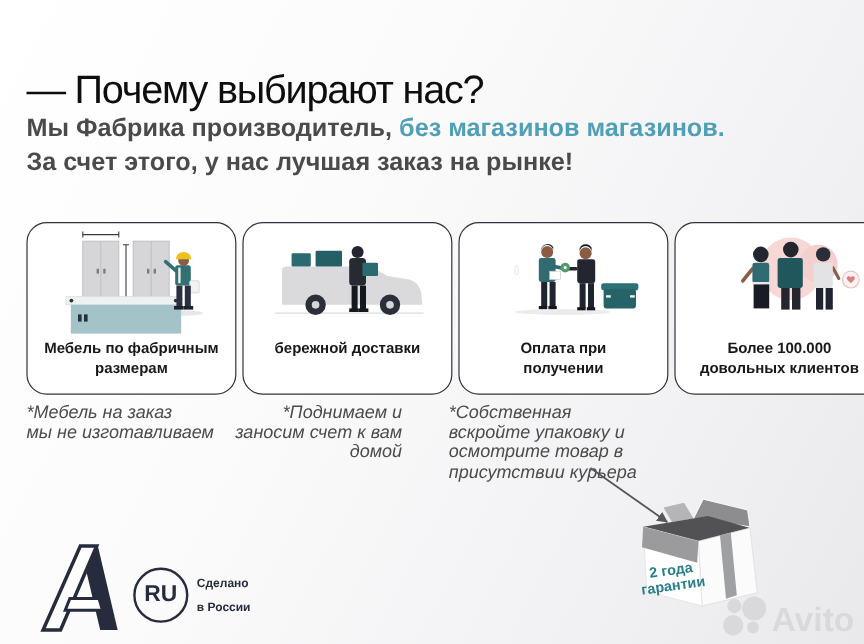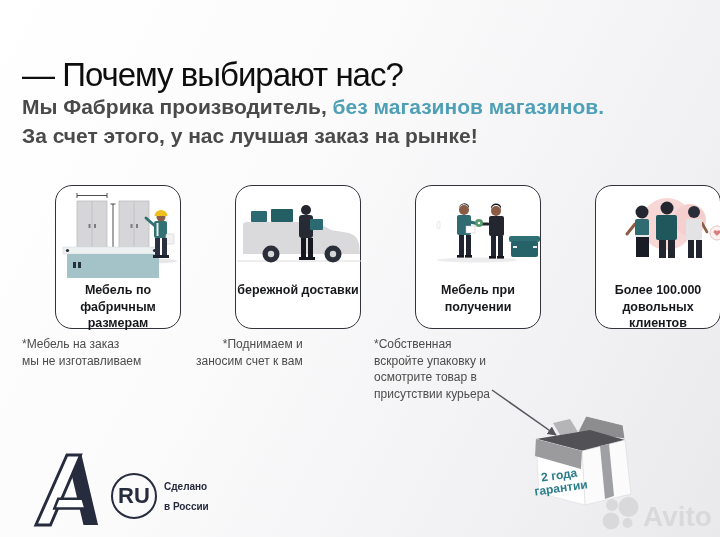--- a/index.html
+++ b/index.html
@@ -2,30 +2,30 @@
 <html><head>
 <meta charset="utf-8">
 <style>
   html,body{margin:0;padding:0;}
   body{font-family:"Liberation Sans",sans-serif;}
   .stage{position:relative;width:720px;height:537px;overflow:hidden;
     background:linear-gradient(118deg,#ffffff 0%,#fbfbfc 38%,#f1f1f3 76%,#e9e9ec 100%);}
   .title{position:absolute;left:22px;top:34px;font-size:33px;font-weight:normal;color:#0e0e0e;letter-spacing:-1px;}
   .subtitle{position:absolute;left:22px;top:92px;font-size:21px;font-weight:bold;color:#4a4a4a;line-height:29px;width:680px;}
   .subtitle .accent{color:#4fa0b6;}
-  .card{position:absolute;top:185px;width:126px;height:144px;background:#ffffff;
+  .card{position:absolute;top:185px;width:175px;height:144px;background:#ffffff;
     border:1.4px solid #30333a;border-radius:17px;box-sizing:border-box;
-    display:flex;flex-direction:column;align-items:center;margin-left:33px;}
+    display:flex;flex-direction:column;align-items:center;}
   .card-illo{width:138px;height:88px;margin-top:5px;}
   .card-illo svg{width:100%;height:100%;display:block;}
   .card-label{font-size:12.5px;font-weight:bold;color:#17181c;text-align:center;line-height:16.5px;margin-top:3px;}
-  .footnote{position:absolute;top:336px;font-size:12px;color:#4c4c4c;line-height:16.5px;}
+  .footnote{position:absolute;top:336px;font-size:15px;color:#4c4c4c;line-height:16.5px;font-style:italic;}
   .ru-badge{position:absolute;left:111px;top:473px;width:46px;height:46px;border:2.2px solid #262b3d;
     border-radius:50%;box-sizing:border-box;display:flex;align-items:center;justify-content:center;
-    font-size:22px;font-weight:bold;color:#262b3d;background:transparent;}
+    font-size:19px;font-weight:bold;color:#262b3d;background:transparent;}
   .made-in{position:absolute;left:164px;top:477px;font-size:10px;font-weight:bold;color:#262b3d;line-height:19.5px;}
   .abs{position:absolute;}
   .watermark{position:absolute;left:600px;top:494px;width:118px;height:40px;opacity:.92;}
 </style>
 </head>
 <body>
 
 <div class="stage">
 
   <h1 class="title">— Почему выбирают нас?</h1>
@@ -126,21 +126,21 @@
         <rect x="89" y="45" width="5" height="21" fill="#20242e"></rect>
         <rect x="80" y="65" width="7" height="2.6" fill="#14171e"></rect>
           <rect x="88" y="65" width="7" height="2.6" fill="#14171e"></rect>
         <rect x="100" y="45" width="31" height="6" rx="2" fill="#2f7076"></rect>
         <rect x="102" y="50" width="27" height="16" rx="2" fill="#266369"></rect>
         <rect x="104" y="55" width="4" height="2" fill="#e8eeee"></rect>
           <rect x="124" y="55" width="4" height="2" fill="#e8eeee"></rect>
       </svg>
     </div>
     <div class="card-label">
-      <div>Мебель при</div>
+      <div>Оплата при</div>
       <div>получении</div>
     </div>
   </div>
 
   <div class="card" style="left:562px;">
     <div class="card-illo">
       <svg viewBox="0 0 138 88">
         <circle cx="78" cy="33" r="26" fill="#f7d8d6"></circle>
         <circle cx="101" cy="29" r="16" fill="#f4cfcd"></circle>
         <line x1="46" y1="33" x2="38" y2="43" stroke="#8a5c44" stroke-width="3" stroke-linecap="round"></line>
@@ -167,20 +167,21 @@
     </div>
   </div>
 
   <div class="footnote" style="left:22px;">
     <div>*Мебель на заказ</div>
     <div>мы не изготавливаем</div>
   </div>
   <div class="footnote" style="left:196px;text-align:right;">
     <div>*Поднимаем и</div>
     <div>заносим счет к вам</div>
+    <div>домой</div>
   </div>
   <div class="footnote" style="left:374px;">
     <div>*Собственная</div>
     <div>вскройте упаковку и</div>
     <div>осмотрите товар в</div>
     <div>присутствии курьера</div>
   </div>
 
   <svg class="abs" style="left:478px;top:386px;" width="95" height="58" viewBox="0 0 95 58">
     <defs>

